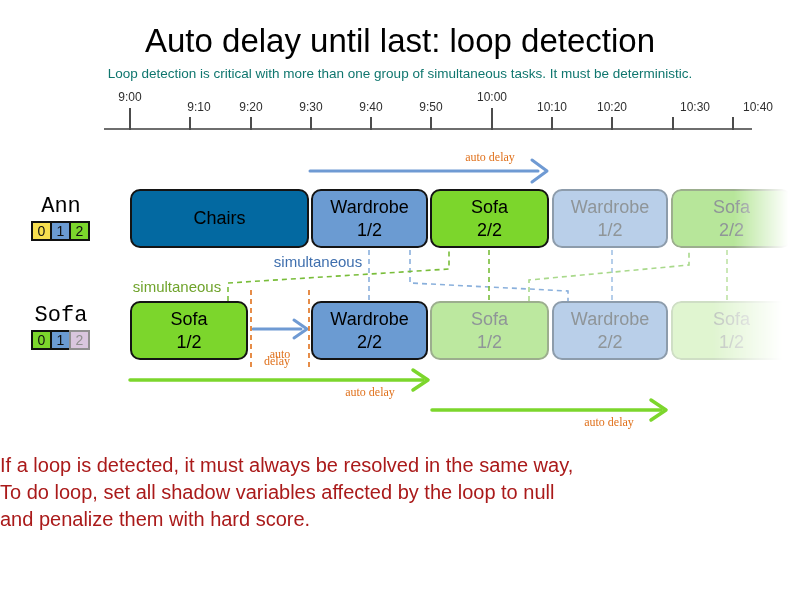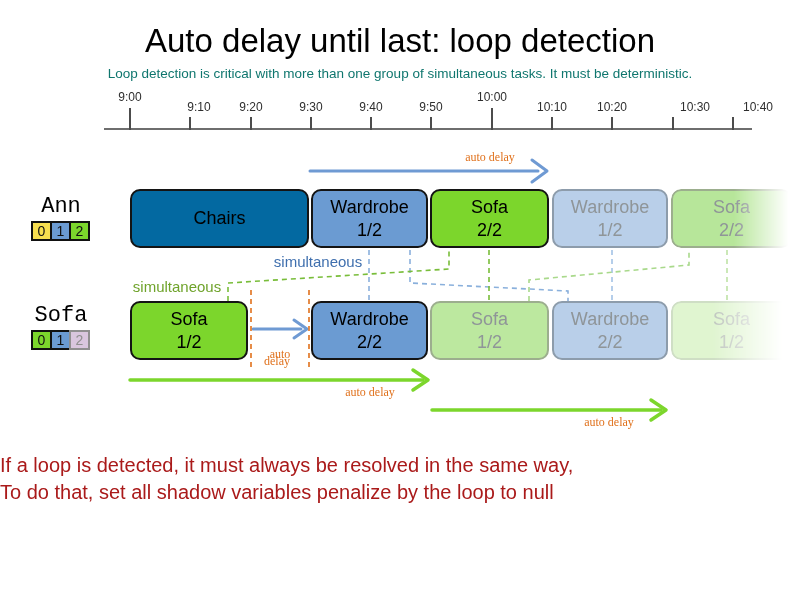--- a/index.html
+++ b/index.html
@@ -183,16 +183,17 @@
     <div>Wardrobe</div>
     <div>2/2</div>
   </div>
   <div class="task ghost fade-right-strong" style="left:671px; top:301px; width:117px; background:#def4ce; border-color:#ccdcc2; color:#bcc3bc;">
     <div>Sofa</div>
     <div>1/2</div>
   </div>
 
   <div class="footer">
     <div>If a loop is detected, it must always be resolved in the same way,</div>
-    <div>To do that, set all shadow variables penalize by the loop to null</div>
+    <div>To do loop, set all shadow variables affected by the loop to null</div>
+    <div>and penalize them with hard score.</div>
   </div>
 
 </div>
 
 </body></html>

